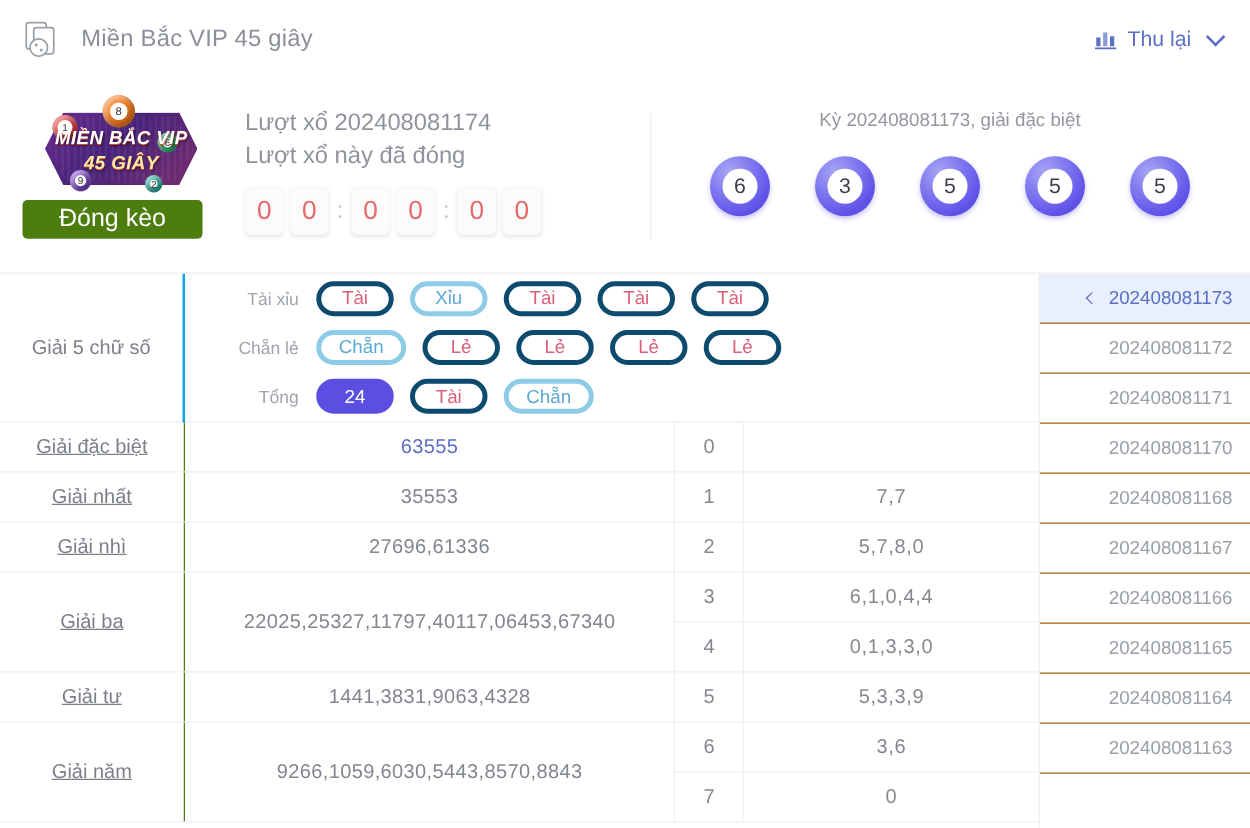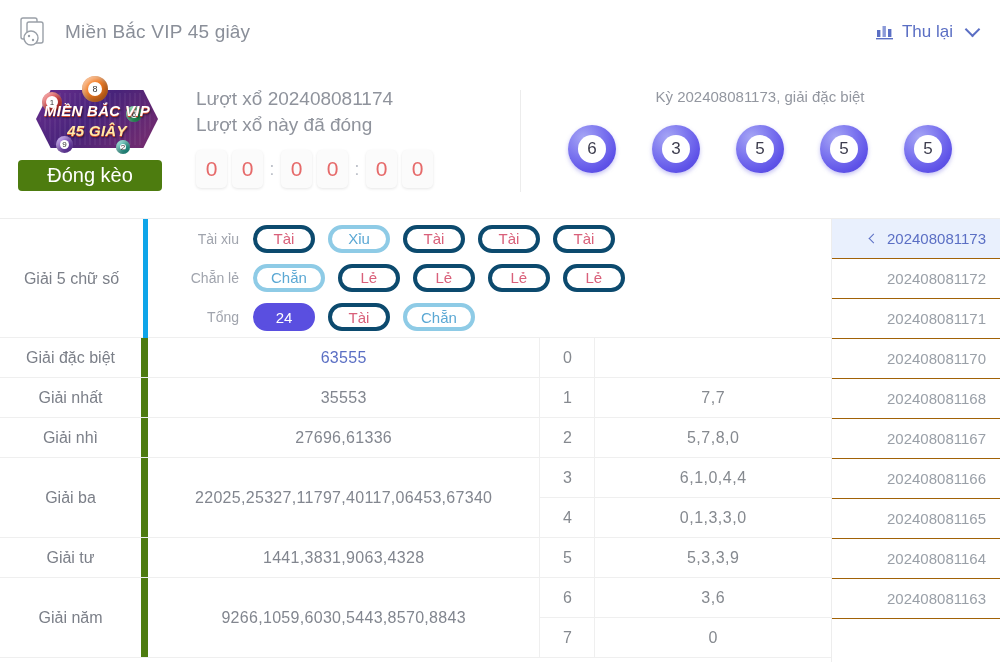--- a/index.html
+++ b/index.html
@@ -94,21 +94,21 @@
     font-size:17px; color:#3d3d4e;
   }
 
   .hr { height:1px; background:#ededed; width:100%; }
 
   
   .main { display:flex; height: 444px; }
   .left-table { width: 832px; border-right:1px solid #ededed; }
   .lbl {
     width: 148px; flex:0 0 148px; display:flex; align-items:center; justify-content:center;
-    font-size:16px; color:#7b7f88; border-right:5px solid #0ea5e9; text-align:center;
+    font-size:16px; color:#7b7f88; border-right:2px solid #0ea5e9; text-align:center;
   }
   .val { flex:1; display:flex; align-items:center; justify-content:center;
          font-size:16px; color:#82868f; letter-spacing:.3px; }
   .val.hl { color:#5b6fc4; }
 
   
   .block5 { display:flex; border-bottom:1px solid #efefef; height:119px; }
   .block5 .lbl { height:119px; }
   .b5-right { flex:1; display:flex; flex-direction:column; justify-content:center; }
   .pill-row { display:flex; align-items:center; height:40px; }
@@ -119,21 +119,21 @@
     margin-right:13px; padding:0 14px; background:#fff; cursor:pointer;
   }
   .pill.cyan { border-color:#8ecbe6; color:#5ba8d4; }
   .pill.filled { background:#5a4fe0; border-color:#5a4fe0; color:#fff; }
 
   
   .split { display:flex; }
   .split-left { width: 541px; border-right:1px solid #efefef; }
   .split-right { width: 291px; }
   .prow { display:flex; border-bottom:1px solid #efefef; }
-  .prow .lbl { border-right:7px solid #4d7c0f; }
+  .prow .lbl { border-right:1px solid #4d7c0f;text-decoration:underline; }
   .prow .val { justify-content:center; padding:0 8px; text-align:center; }
 
   .drow { display:flex; border-bottom:1px solid #efefef; height:40px; align-items:center; }
   .dkey { width:55px; flex:0 0 55px; text-align:center; font-size:16px; color:#85898f;
           border-right:1px solid #efefef; height:40px; line-height:40px; }
   .dval { flex:1; text-align:center; font-size:16px; color:#85898f; letter-spacing:.5px; }
 
   
   .sidebar { width: 168px; }
   .s-item {

